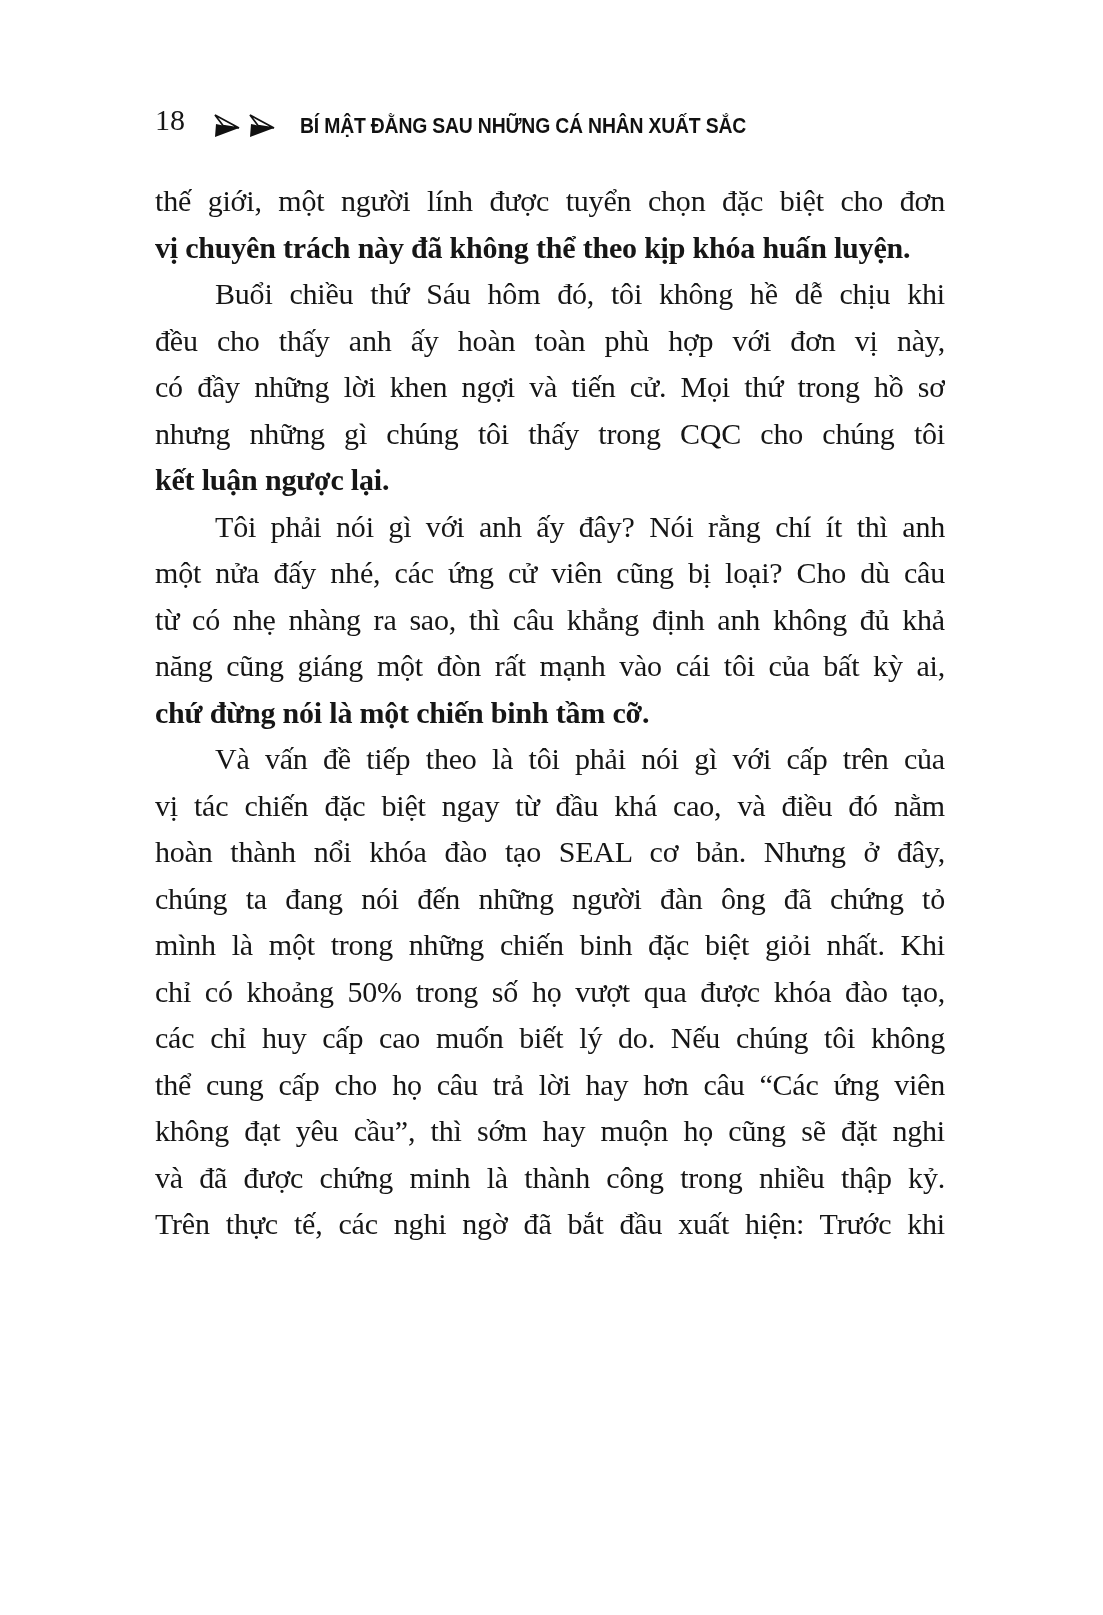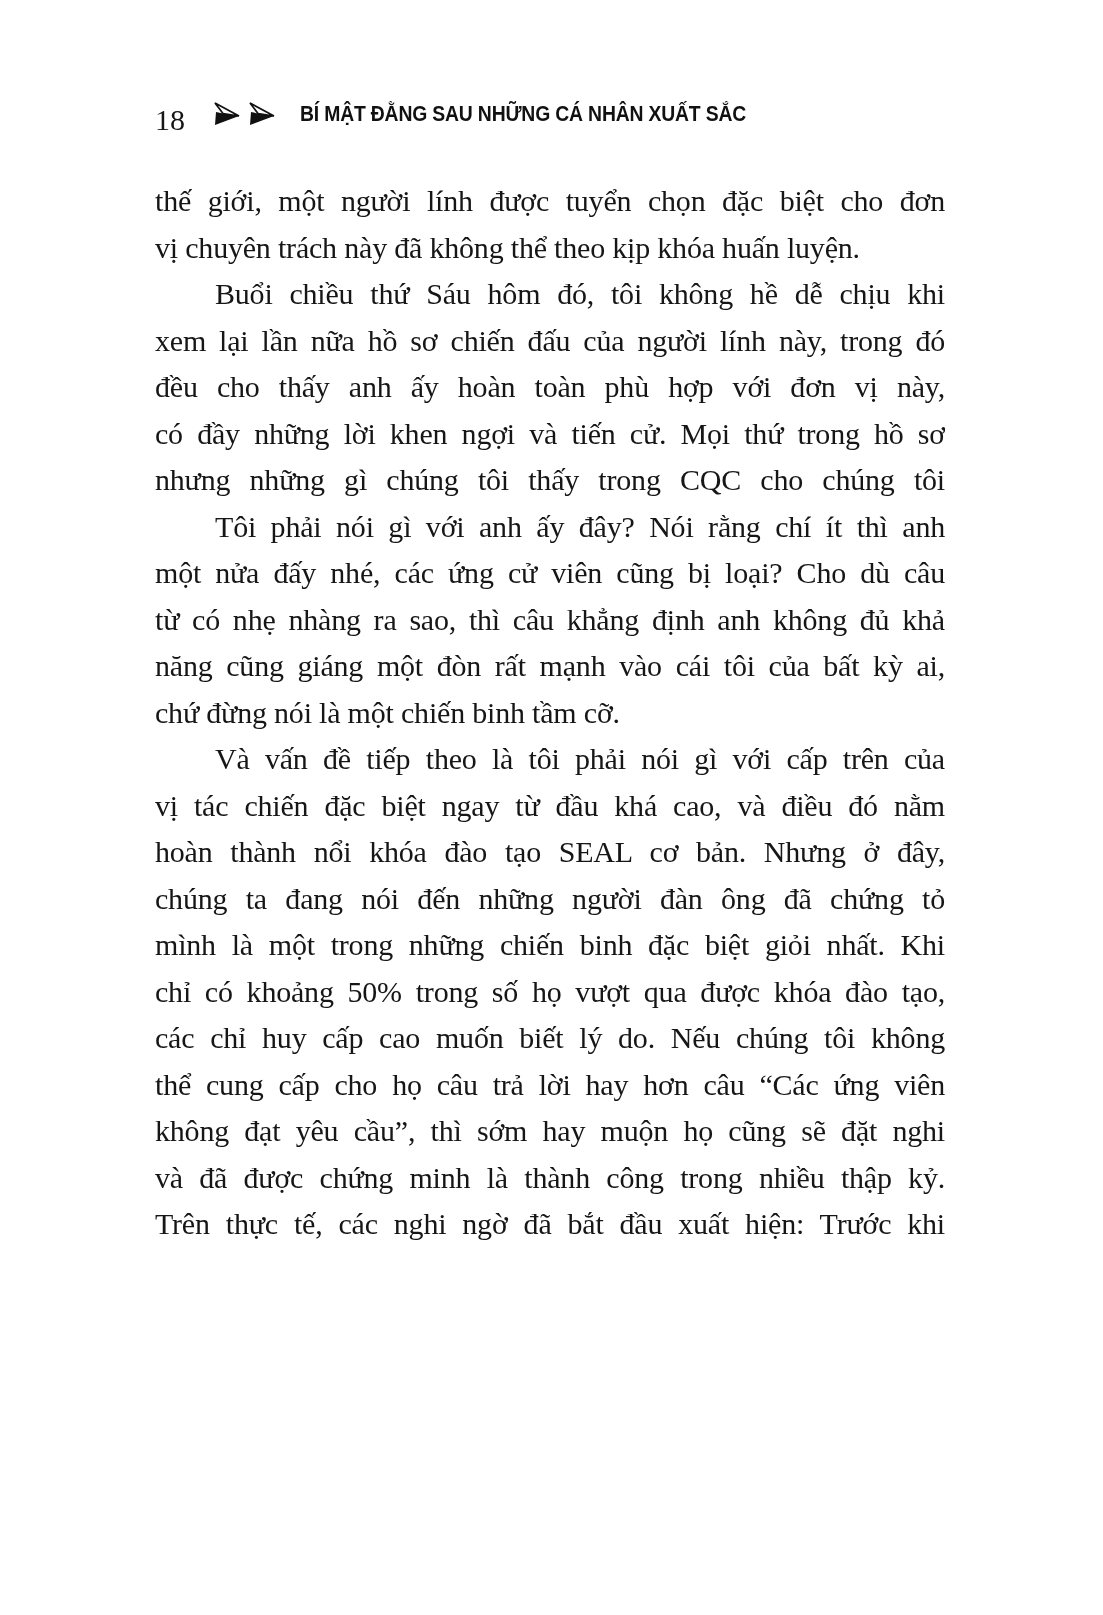--- a/index.html
+++ b/index.html
@@ -6,21 +6,21 @@
   .page {
     position:relative;
     width:1103px; height:1615px;
     background:#ffffff;
     color:#161616;
     font-family:"Liberation Serif", serif;
     overflow:hidden;
   }
   .header {
     position:absolute; left:155px; top:101px;
-    display:flex; align-items:flex-start; height:38px;
+    display:flex; align-items:flex-end; height:38px;
   }
   .page-num {
     font-size:30px; line-height:38px;
     font-family:"Liberation Serif", serif;
   }
   .arrows { margin-left:28px; display:flex; gap:7px; align-items:center; }
   .title {
     margin-left:24px;
     font-family:"Liberation Sans", sans-serif;
     font-weight:bold; font-size:22px;
@@ -29,21 +29,21 @@
     color:#111111;
   }
   .body {
     position:absolute; left:155px; top:178px; width:790px;
     font-size:30px; letter-spacing:-0.2px;
   }
   .line {
     height:46.5px; line-height:46.5px; overflow:hidden;
     text-align:justify; text-align-last:justify;
   }
-  .line.left { text-align:left; text-align-last:left; }
+  .line.left { text-align:left; text-align-last:left;font-weight:bold; }
   .line.indent { text-indent:60px; }
   .i { }
 </style>
 </head>
 <body>
 
 <div class="page">
 
   <div class="header">
     <span class="page-num">18</span>
@@ -57,24 +57,24 @@
         <polygon points="2,24 26,15 10,12.5 3,11" fill="#111111"></polygon>
       </svg>
     </span>
     <span class="title">BÍ MẬT ĐẰNG SAU NHỮNG CÁ NHÂN XUẤT SẮC</span>
   </div>
 
   <div class="body">
       <div class="line"><span>thế giới, một người lính được tuyển chọn đặc biệt cho đơn</span></div>
       <div class="line left"><span>vị chuyên trách này đã không thể theo kịp khóa huấn luyện.</span></div>
       <div class="line indent"><span>Buổi chiều thứ Sáu hôm đó, tôi không hề dễ chịu khi</span></div>
-      <div class="line"><span>xem lại lần nữa hồ sơ chiến đấu của người lính này, trong đó</span></div>
       <div class="line"><span>đều cho thấy anh ấy hoàn toàn phù hợp với đơn vị này,</span></div>
       <div class="line"><span>có đầy những lời khen ngợi và tiến cử. Mọi thứ trong hồ sơ</span></div>
       <div class="line"><span>nhưng những gì chúng tôi thấy trong CQC cho chúng tôi</span></div>
+      <div class="line left"><span>kết luận ngược lại.</span></div>
       <div class="line indent"><span>Tôi phải nói gì với anh ấy đây? Nói rằng chí ít thì anh</span></div>
       <div class="line"><span class="i">một nửa đấy nhé</span><span>, các ứng cử viên cũng bị loại? Cho dù câu</span></div>
       <div class="line"><span>từ có nhẹ nhàng ra sao, thì câu khẳng định </span><span class="i">anh không đủ khả</span></div>
       <div class="line"><span class="i">năng</span><span> cũng giáng một đòn rất mạnh vào cái tôi của bất kỳ ai,</span></div>
       <div class="line left"><span>chứ đừng nói là một chiến binh tầm cỡ.</span></div>
       <div class="line indent"><span>Và vấn đề tiếp theo là tôi phải nói gì với cấp trên của</span></div>
       <div class="line"><span>vị tác chiến đặc biệt ngay từ đầu khá cao, và điều đó nằm</span></div>
       <div class="line"><span>hoàn thành nổi khóa đào tạo SEAL cơ bản. Nhưng ở đây,</span></div>
       <div class="line"><span>chúng ta đang nói đến những người đàn ông đã chứng tỏ</span></div>
       <div class="line"><span>mình là một trong những chiến binh đặc biệt giỏi nhất. Khi</span></div>

